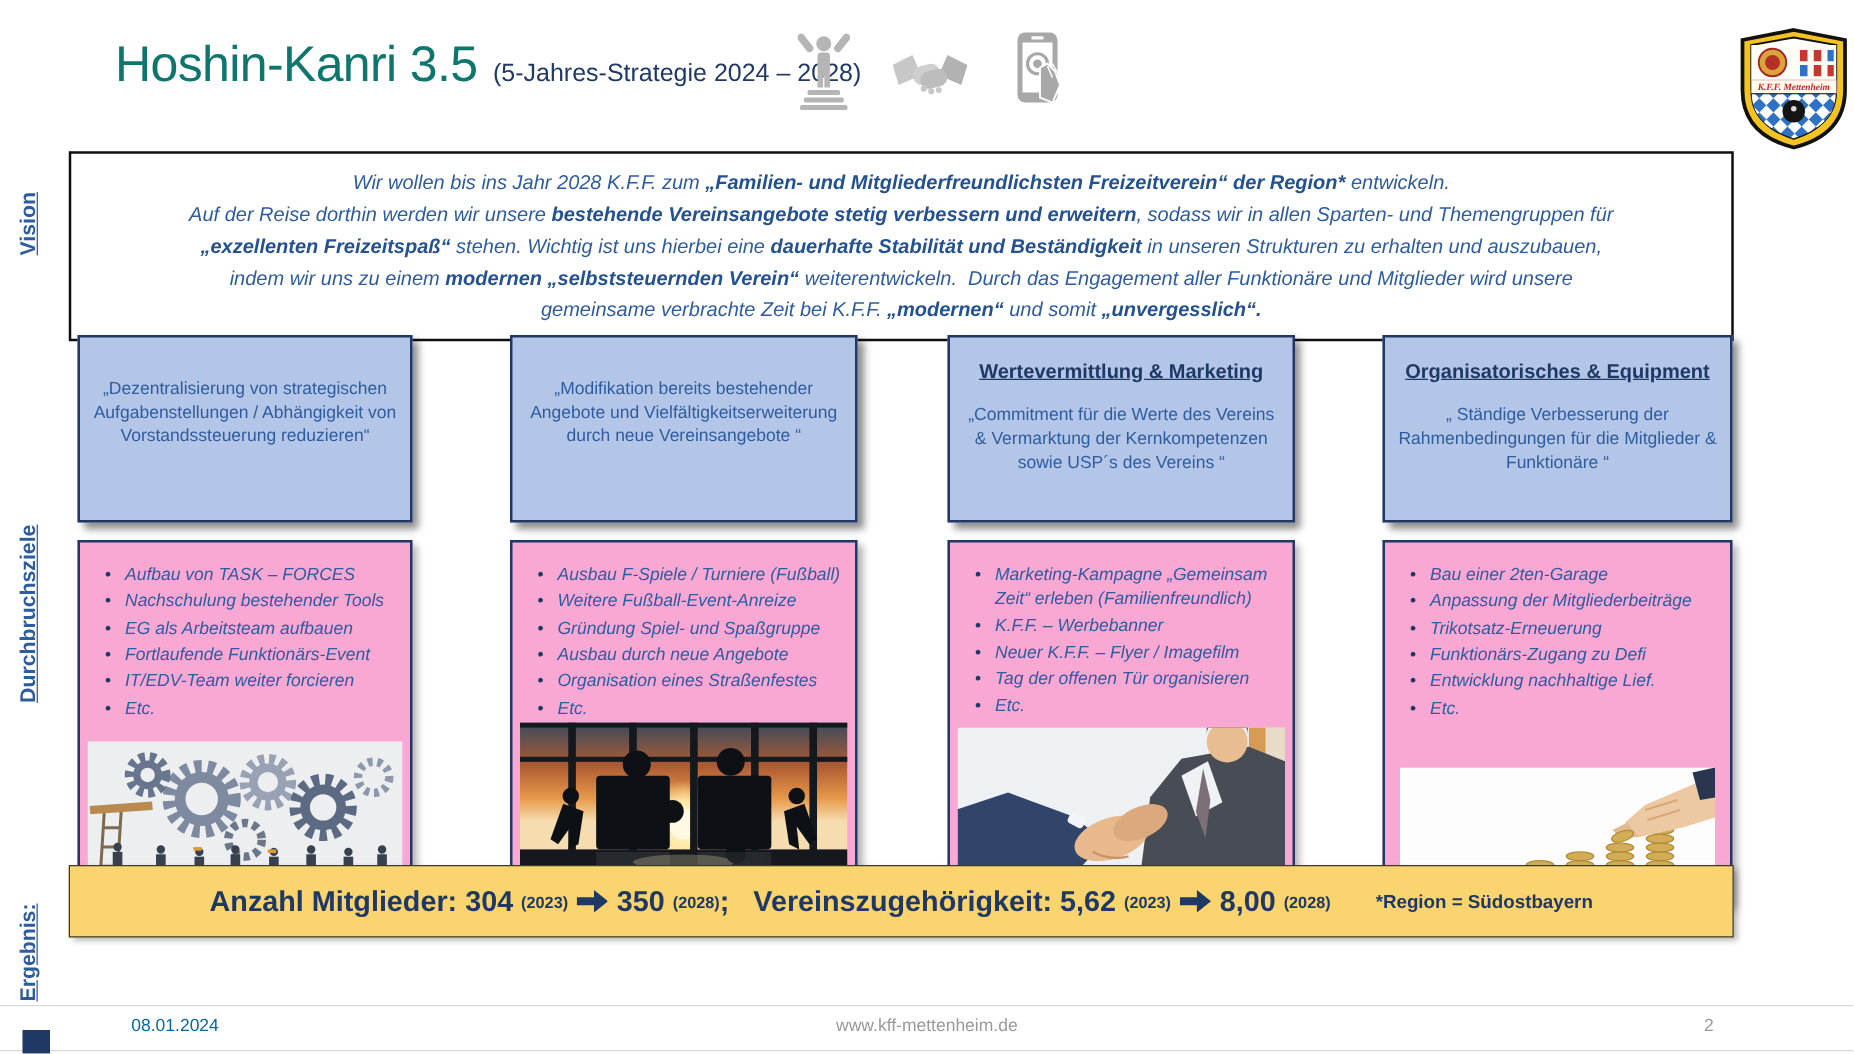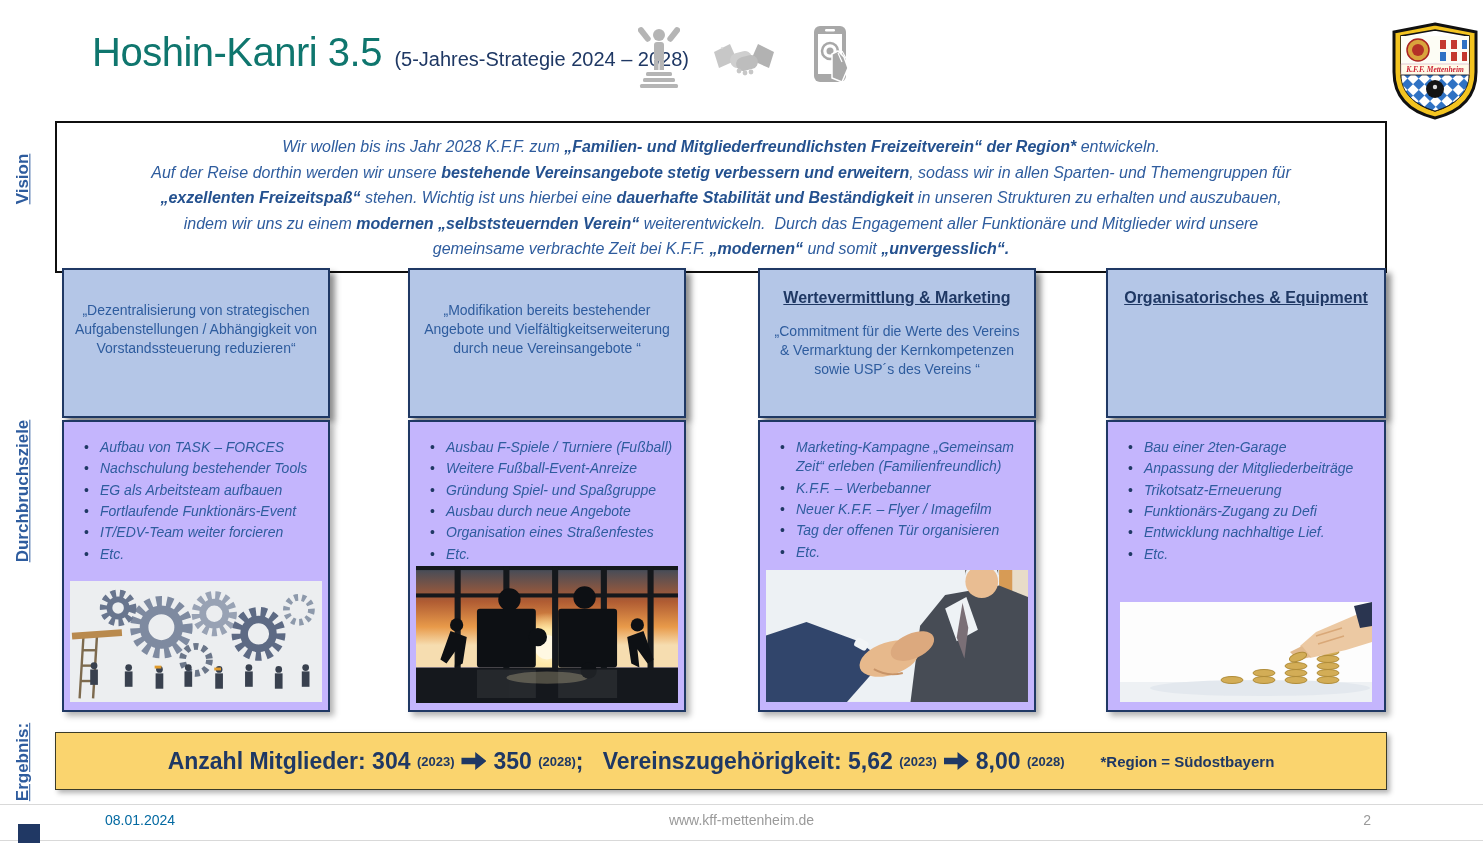--- a/index.html
+++ b/index.html
@@ -39,36 +39,36 @@
   .c3 { left:758px; width:278px; }
   .c4 { left:1106px; width:280px; }
   .col-header {
     height:150px; background:#B4C6E7; border:2px solid #1F3864;
     box-shadow:5px 5px 6px rgba(0,0,0,.45);
     text-align:center; padding:18px 10px 0 10px;
   }
   .col-title { font-size:16px; font-weight:bold; color:#1F3864; text-decoration:underline; line-height:1.3; }
   .col-sub { margin-top:13px; font-size:14px; color:#2E5C9E; line-height:1.35; }
   .col-body {
-    margin-top:2px; height:292px; background:#c4b5fd; border:2px solid #1F3864;
+    margin-top:14px; height:292px; background:#f9a8d4; border:2px solid #1F3864;
     box-shadow:4px 4px 6px rgba(0,0,0,.3);
     display:flex; flex-direction:column; padding:16px 6px 8px 6px;
   }
   .col-body ul { list-style:none; padding-left:14px; }
   .col-body li {
     position:relative; padding-left:16px; font-size:14px; font-style:italic;
     color:#2E5C9E; line-height:1.38; margin-bottom:2px;
   }
   .col-body li::before { content:"•"; position:absolute; left:0; top:0; color:#1F3864; font-style:normal; }
   .col-img { margin-top:auto; }
   .col-img svg { display:block; width:100%; height:auto; }
   .c4 .col-img { padding:0 6px; }
   
   .result-bar {
-    position:absolute; left:55px; top:732px; width:1332px; height:58px;
+    position:absolute; left:55px; top:692px; width:1332px; height:58px;
     background:#FAD46E; border:1.5px solid #3b3b28; box-shadow:3px 3px 5px rgba(0,0,0,.3);
     display:flex; align-items:center; justify-content:center; color:#1F3864; white-space:pre;
   }
   .result-bar .big { font-size:23px; font-weight:bold; }
   .result-bar .small { font-size:13px; font-weight:600; }
   .result-bar .arrow {
     display:inline-block; width:25px; height:18px; background:#1F3864; margin:0 7px;
     clip-path:polygon(0 32%,55% 32%,55% 0,100% 50%,55% 100%,55% 68%,0 68%);
   }
   .result-bar .note { font-size:15px; font-weight:bold; padding-left:36px; }
@@ -345,20 +345,21 @@
           <path d="M112 103 q14 8 30 4" stroke="#c89468" stroke-width="2" fill="none"></path>
           <rect x="92" y="72" width="14" height="10" rx="3" fill="#f2f5f7" transform="rotate(28 99 77)"></rect>
         </svg>
       </div>
     </div>
   </div>
 
   <div class="col c4">
     <div class="col-header">
       <div class="col-title">Organisatorisches &amp; Equipment</div>
+      <div class="col-sub">„ Ständige Verbesserung der Rahmenbedingungen für die Mitglieder &amp; Funktionäre “</div>
     </div>
     <div class="col-body">
       <ul>
           <li>Bau einer 2ten-Garage</li>
           <li>Anpassung der Mitgliederbeiträge</li>
           <li>Trikotsatz-Erneuerung</li>
           <li>Funktionärs-Zugang zu Defi</li>
           <li>Entwicklung nachhaltige Lief.</li>
           <li>Etc.</li>
         </ul>

